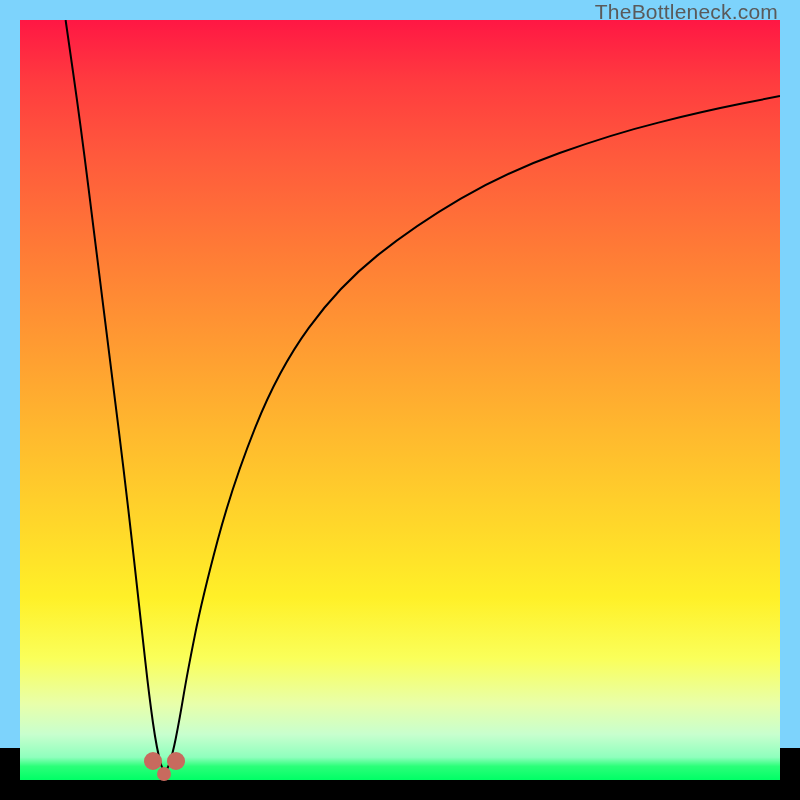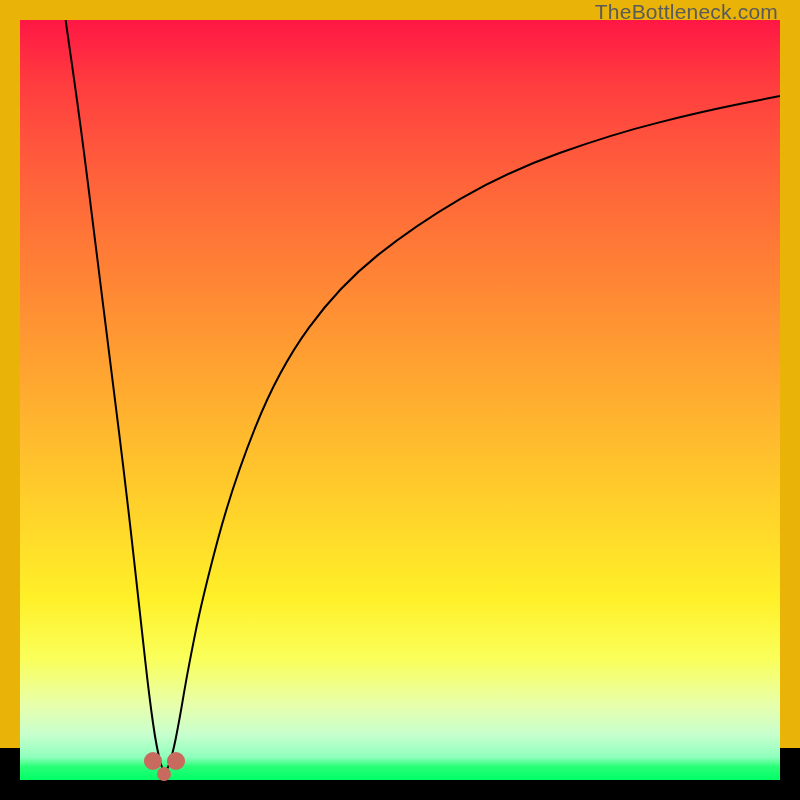--- a/index.html
+++ b/index.html
@@ -10,21 +10,21 @@
     background: #000;
     overflow: hidden;
     font-family: Arial, Helvetica, sans-serif;
   }
   .frame {
     position: absolute;
     top: 0;
     left: 0;
     width: 800px;
     height: 748px;
-    background: #eab308;
+    background: #7dd3fc;
   }
   .plot-area {
     position: absolute;
     top: 20px;
     left: 20px;
     width: 760px;
     height: 760px;
     background: linear-gradient(to bottom,
       #ff1744 0%,
       #ff3b3f 8%,

